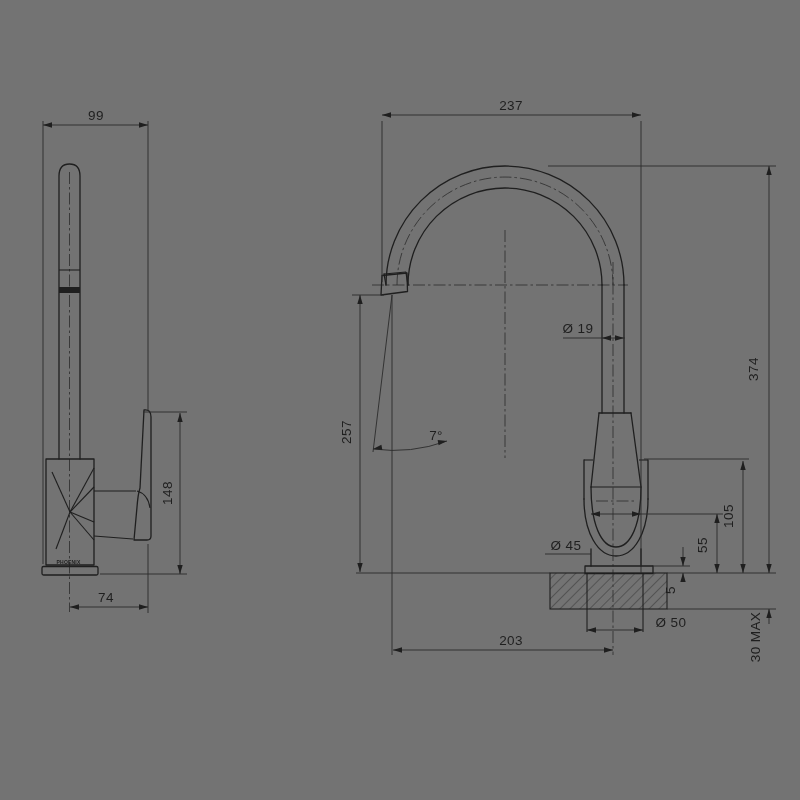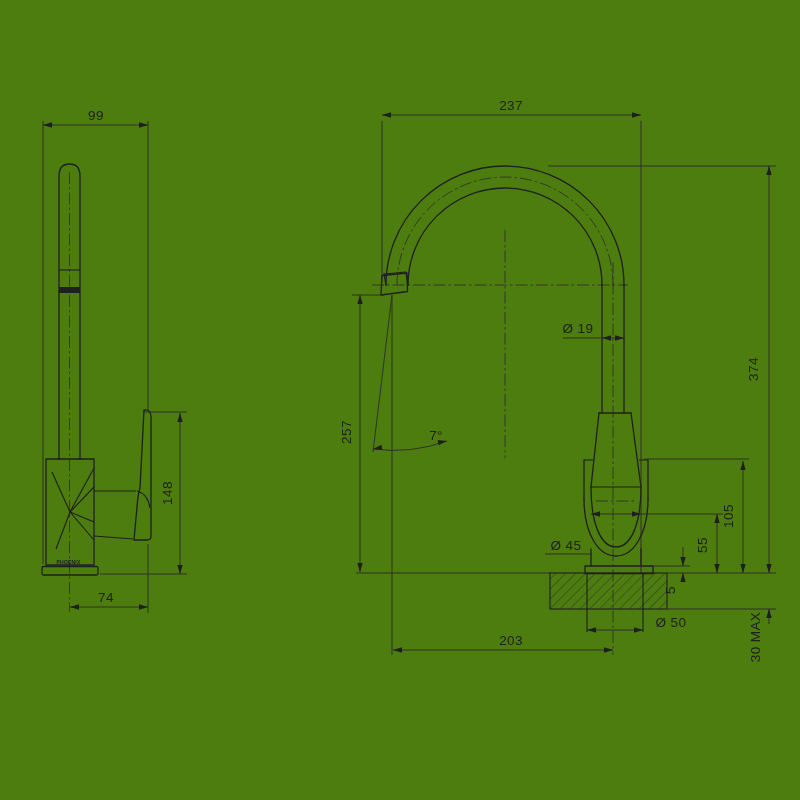--- a/index.html
+++ b/index.html
@@ -1,16 +1,16 @@
 <!DOCTYPE html>
 <html><head>
 <meta charset="utf-8">
 <style>
   html,body{margin:0;padding:0;background:#ffffff;}
-  .canvas{position:relative;width:800px;height:800px;background:#4d7c0f;overflow:hidden;
+  .canvas{position:relative;width:800px;height:800px;background:#737373;overflow:hidden;
           font-family:"Liberation Sans", sans-serif;}
   svg{display:block;}
   .ol{stroke:#1f1f1f;stroke-width:1.3;fill:none;stroke-linecap:round;stroke-linejoin:round;}
   .ols{stroke:#1f1f1f;stroke-width:1.1;fill:none;stroke-linejoin:round;}
   .dl{stroke:#2b2b2b;stroke-width:0.9;fill:none;}
   .cl{stroke:#2b2b2b;stroke-width:0.8;fill:none;stroke-dasharray:12 3 2.5 3;}
   .ah{fill:#1f1f1f;stroke:none;}
   .dt{font-family:"Liberation Sans", sans-serif;font-size:13.5px;fill:#1f1f1f;letter-spacing:0.4px;}
   .bt{font-family:"Liberation Sans", sans-serif;font-size:5px;font-weight:bold;fill:#1f1f1f;letter-spacing:0.2px;}
 </style>

